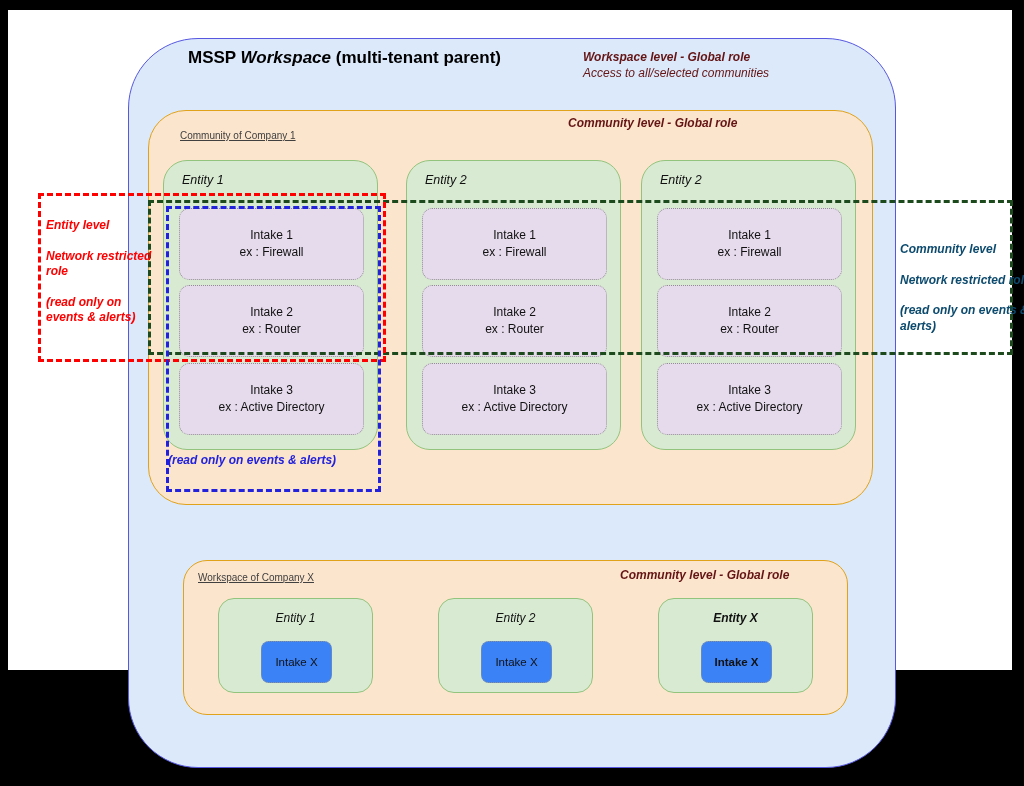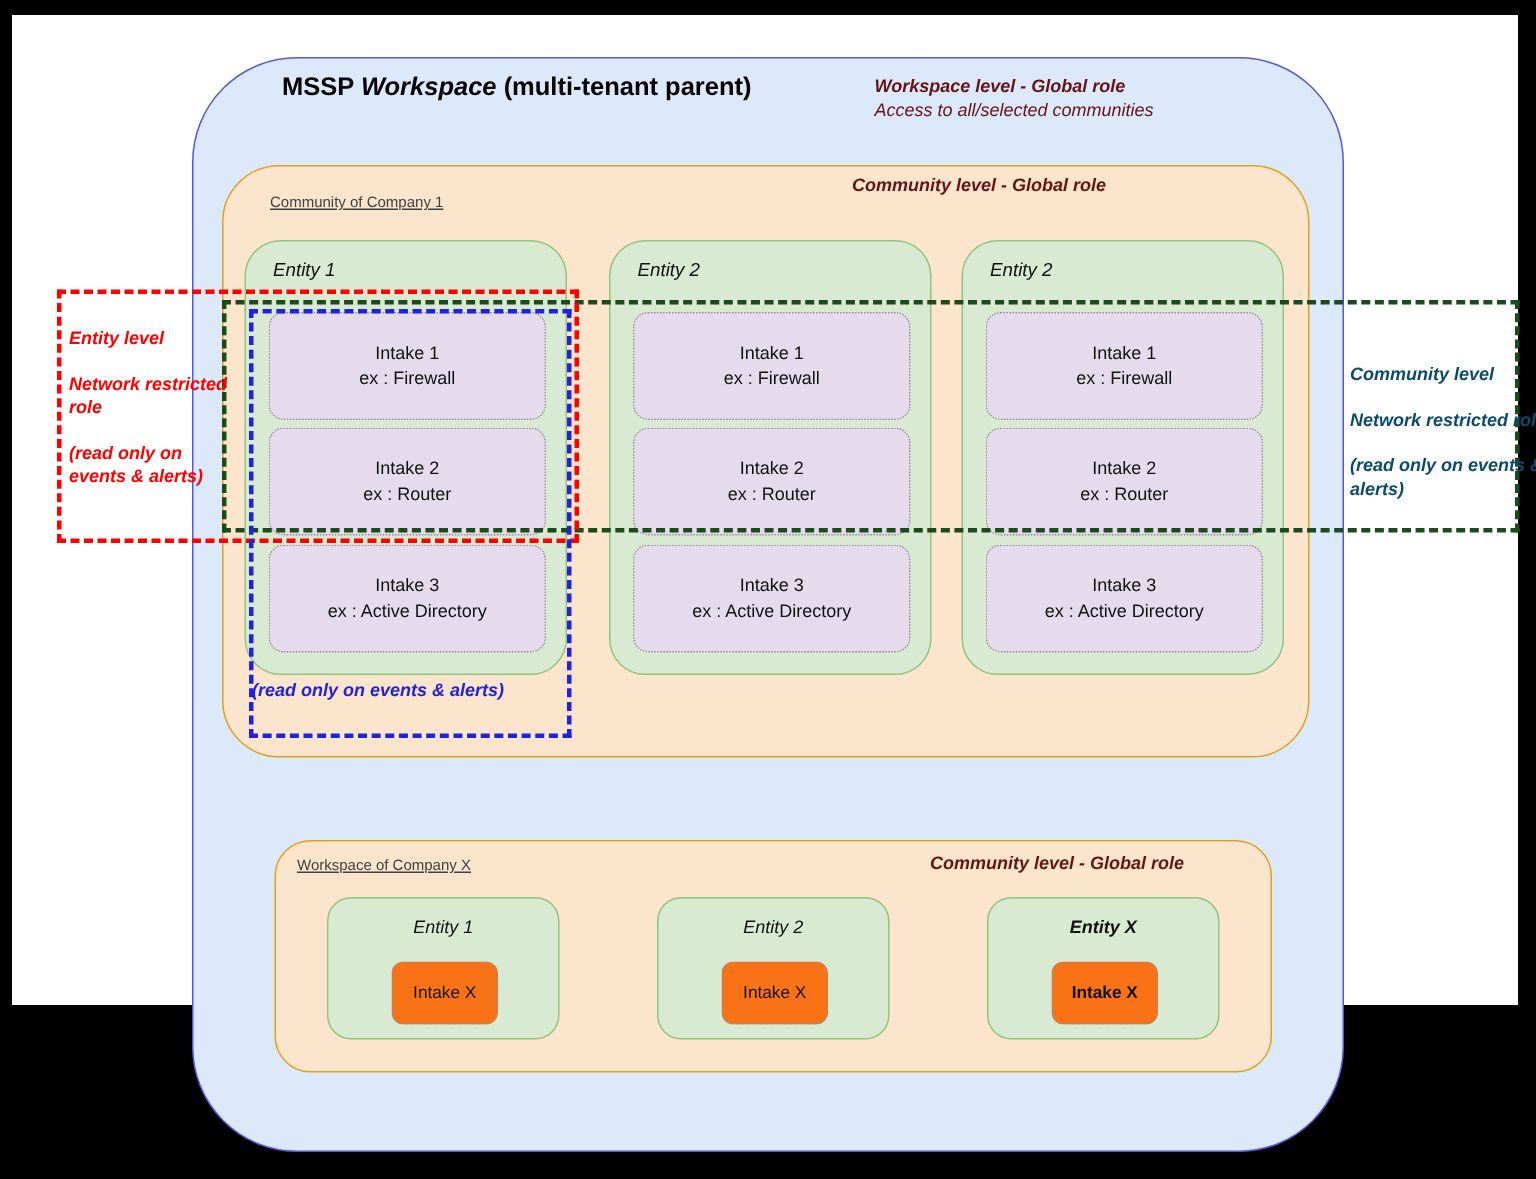--- a/index.html
+++ b/index.html
@@ -18,21 +18,21 @@
   .entity{top:150px;width:215px;height:290px;background:#d9ead3;
           border:1.5px solid #93c47d;border-radius:24px;}
   .entity-label{left:18px;top:12px;font-style:italic;font-size:12.5px;color:#111;}
   .intake{left:15px;width:185px;height:72px;background:#e6dbec;
           border:1.5px dotted #8f8f8f;border-radius:10px;
           display:flex;flex-direction:column;align-items:center;justify-content:center;
           font-size:12px;color:#111;line-height:1.45;text-align:center;}
   .entityX{top:588px;width:155px;height:95px;background:#d9ead3;
            border:1.5px solid #93c47d;border-radius:16px;}
   .entityX-label{top:12px;left:0;width:100%;text-align:center;font-style:italic;font-size:12px;color:#111;}
-  .intakeX{left:42px;top:42px;width:71px;height:42px;background:#f97316;
+  .intakeX{left:42px;top:42px;width:71px;height:42px;background:#3b82f6;
            border:1.5px dotted #8f8f8f;border-radius:8px;
            display:flex;align-items:center;justify-content:center;font-size:11.5px;color:#111;}
 
   
   .ws-title{left:180px;top:38px;font-size:17px;font-weight:bold;color:#000;white-space:nowrap;}
   .ws-title .it{font-style:italic;}
   .maroon-note{color:#641414;text-align:left;font-size:12px;line-height:1.3;}
   .maroon-note .l1{font-weight:bold;font-style:italic;}
   .maroon-note .l2{font-style:italic;}
   .ws-note{left:575px;top:40px;width:275px;}

